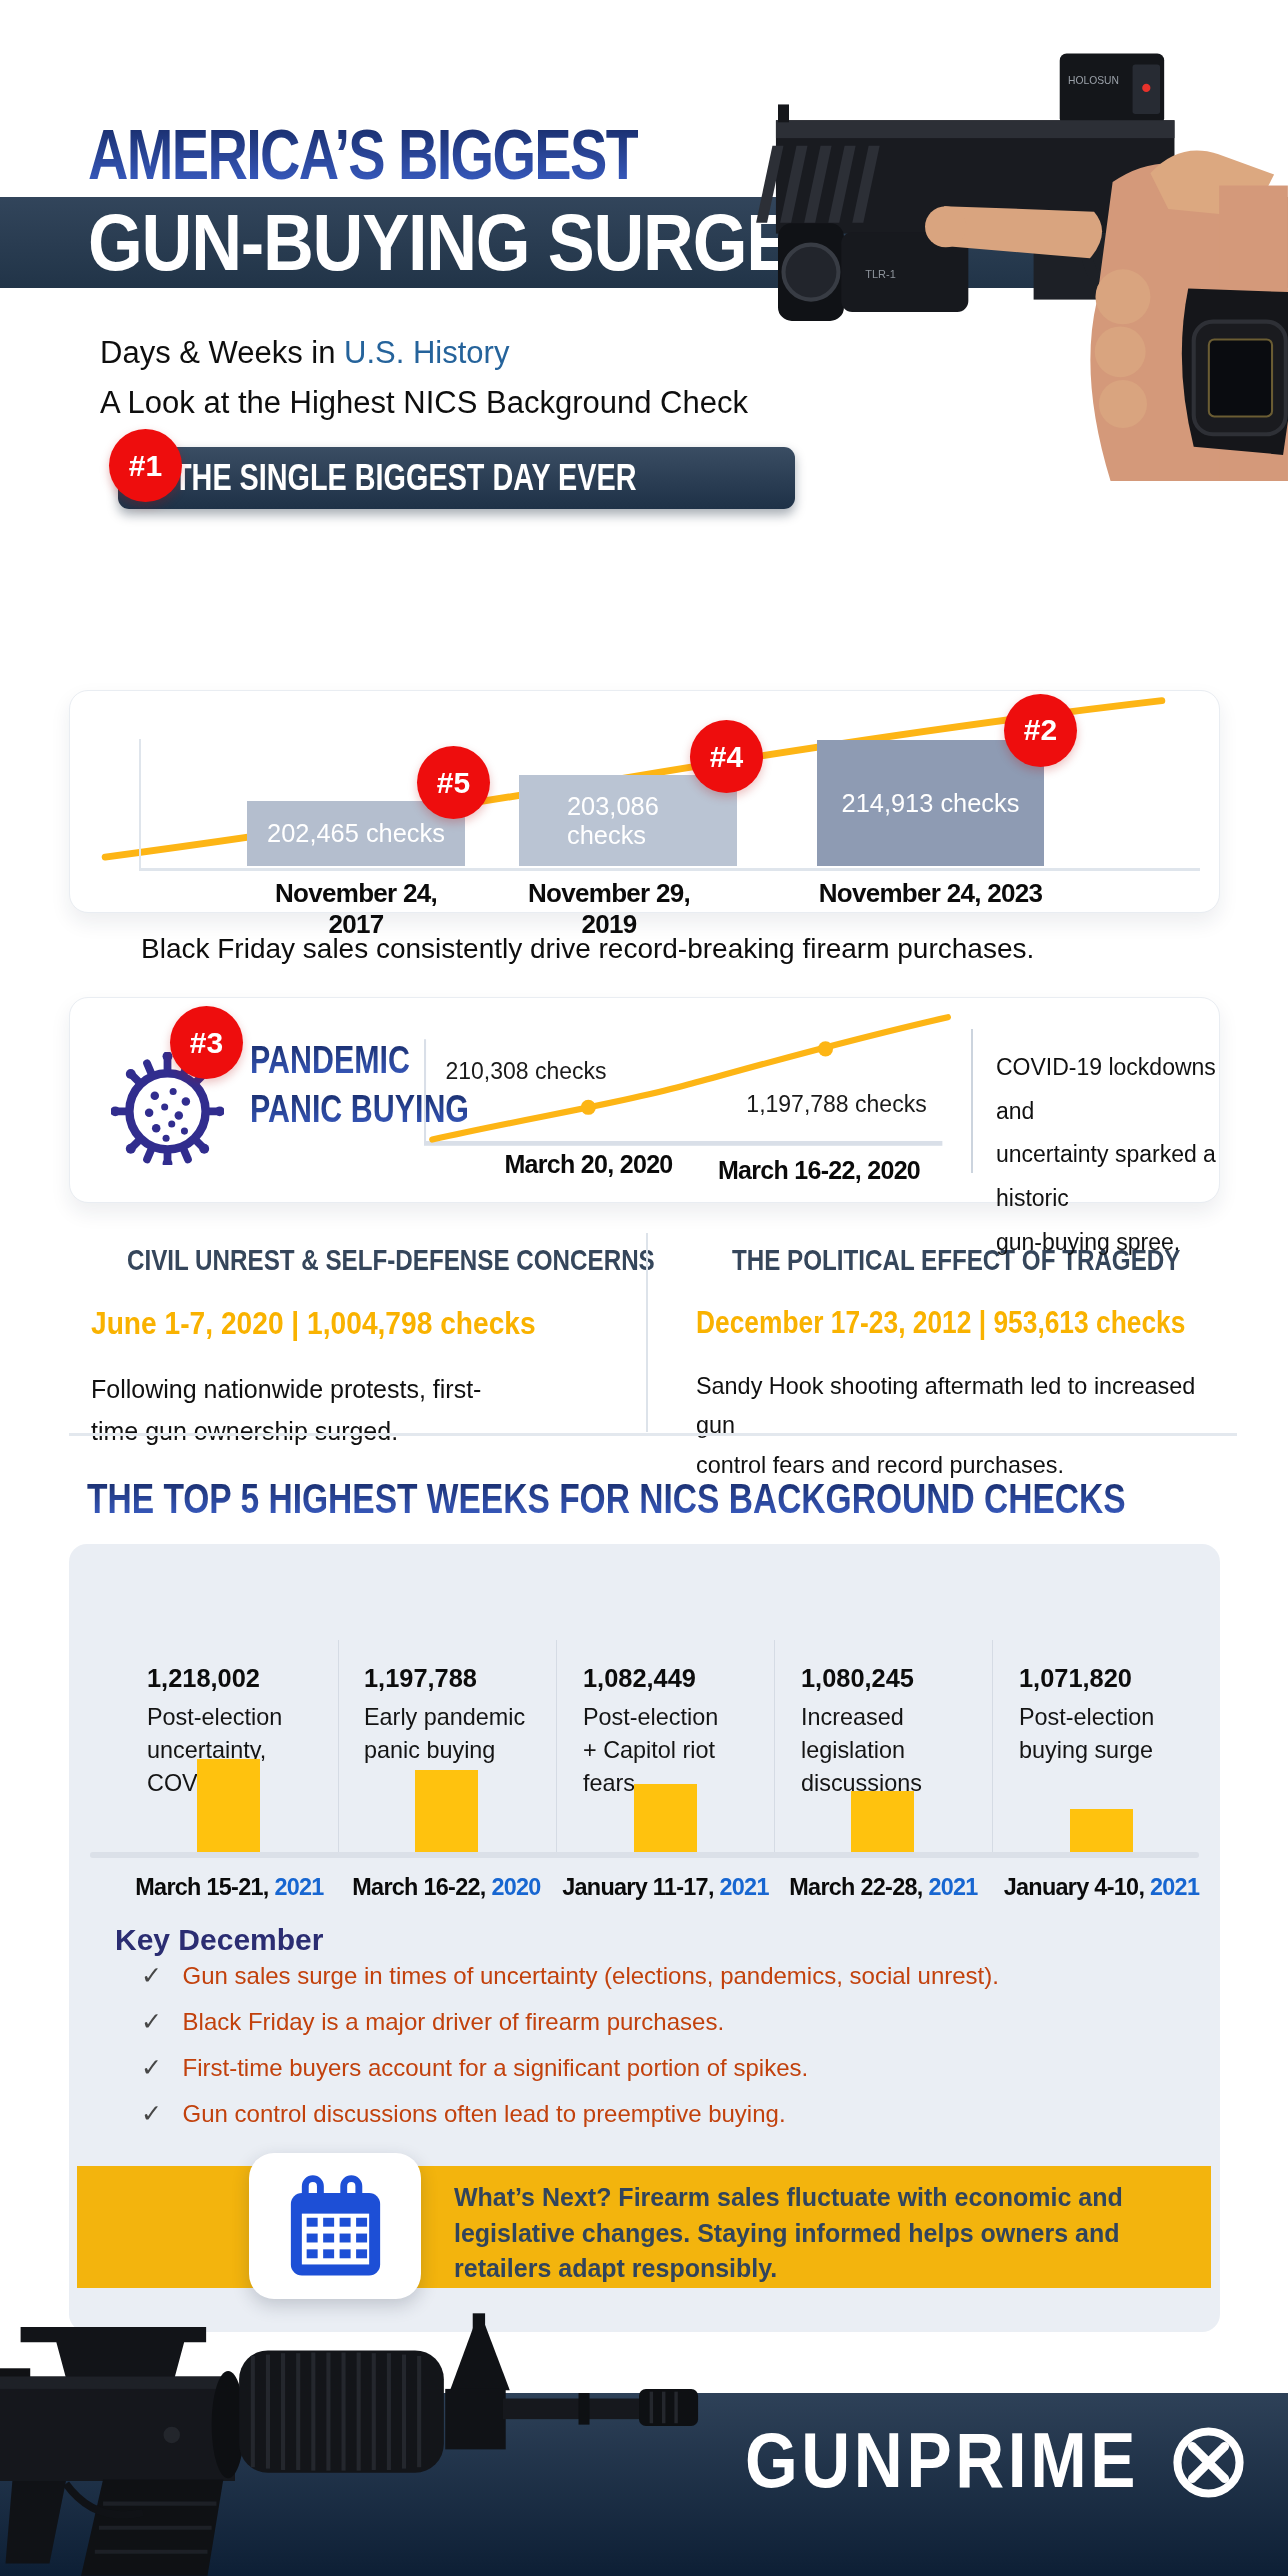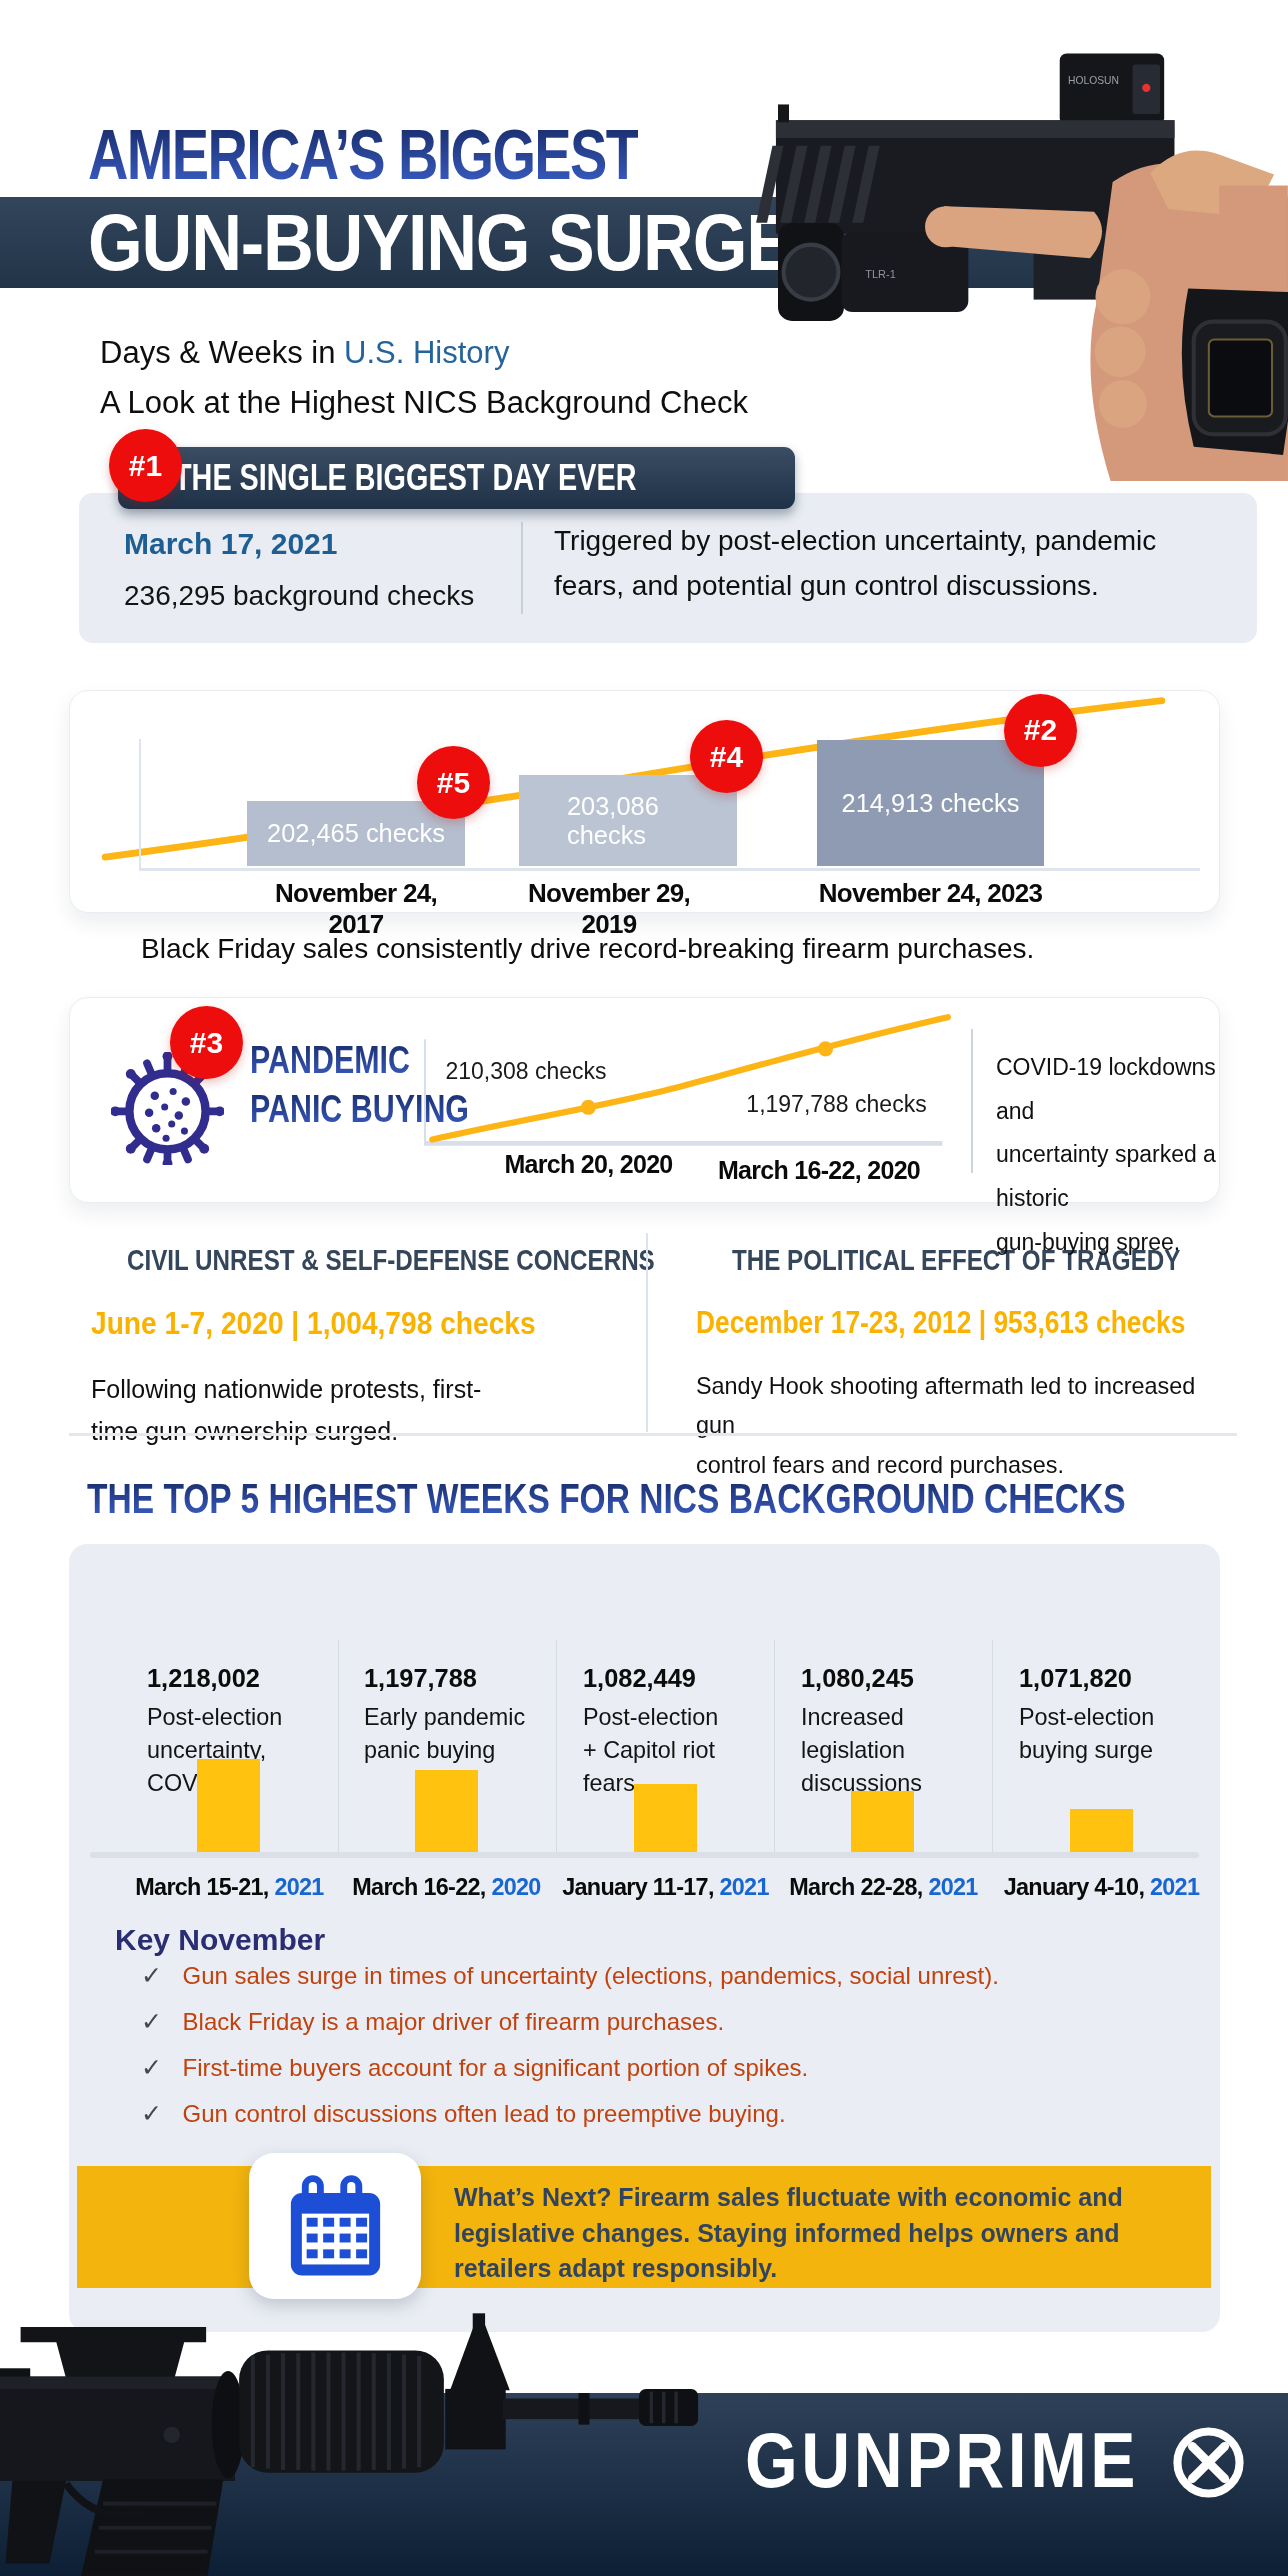--- a/index.html
+++ b/index.html
@@ -157,27 +157,20 @@
     <g>
       <path d="M655,420 q-22,110 8,230 l130,12 l34,-236 z" fill="#15161a"></path>
       <rect x="663" y="468" width="134" height="164" rx="28" fill="#1a1b1f" stroke="#2e3036" stroke-width="6"></rect>
       <rect x="685" y="494" width="92" height="112" rx="8" fill="#0a0c10" stroke="#6b5d33" stroke-width="3"></rect>
     </g>
   </svg>
 
   <div class="badge" style="left:109px; top:429px;">#1</div>
   <div class="abs pill">
     <div class="pill-text">THE SINGLE BIGGEST DAY EVER</div>
-  </div>
-  <div class="abs panel1">
-    <div class="s1-date">March 17, 2021</div>
-    <div class="s1-stat">236,295 background checks</div>
-    <div class="s1-div"></div>
-    <div class="s1-desc pre">Triggered by post-election uncertainty, pandemic
-fears, and potential gun control discussions.</div>
   </div>
 
   <div class="card card1">
     <svg style="position:absolute; left:0; top:0;" width="1151" height="223" viewBox="0 0 1675 325">
       <path d="M50,242 C320,206 560,168 800,128 C1040,88 1330,44 1590,14" stroke="#fdb515" stroke-width="10" fill="none" stroke-linecap="round"></path>
     </svg>
     <div class="axisV"></div>
     <div class="axisH"></div>
     <div class="cbar cb1" style="height: 65px;">
         <span>202,465 checks</span>
@@ -315,21 +308,21 @@
     <div class="t5bar" style="left: 565px; height: 68px;"></div>
     <div class="t5bar" style="left: 782px; height: 61px;"></div>
     <div class="t5bar" style="left: 1001px; height: 43px;"></div>
 
     <div class="t5date" style="left:47px;"><span>March 15-21,</span> <span class="yr">2021</span></div>
     <div class="t5date" style="left:264px;"><span>March 16-22,</span> <span class="yr">2020</span></div>
     <div class="t5date" style="left:483px;"><span>January 11-17,</span> <span class="yr">2021</span></div>
     <div class="t5date" style="left:701px;"><span>March 22-28,</span> <span class="yr">2021</span></div>
     <div class="t5date" style="left:919px;"><span>January 4-10,</span> <span class="yr">2021</span></div>
 
-    <div class="kt-title">Key November</div>
+    <div class="kt-title">Key December</div>
     <div class="tk" style="top:417px;">
         <span class="chk">✓</span>
         <span class="txt">Gun sales surge in times of uncertainty (elections, pandemics, social unrest).</span>
       </div>
     <div class="tk" style="top:463px;">
         <span class="chk">✓</span>
         <span class="txt">Black Friday is a major driver of firearm purchases.</span>
       </div>
     <div class="tk" style="top:509px;">
         <span class="chk">✓</span>

